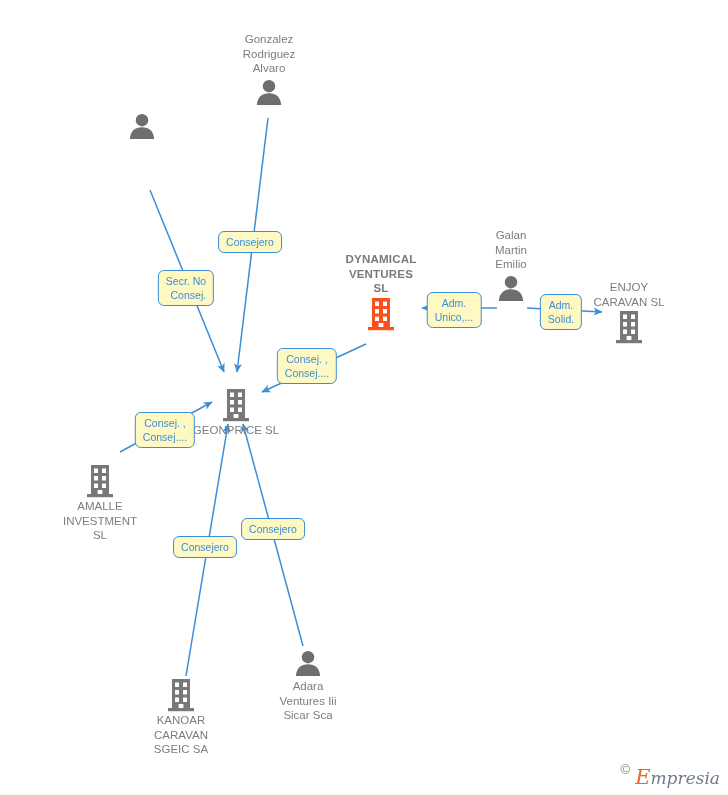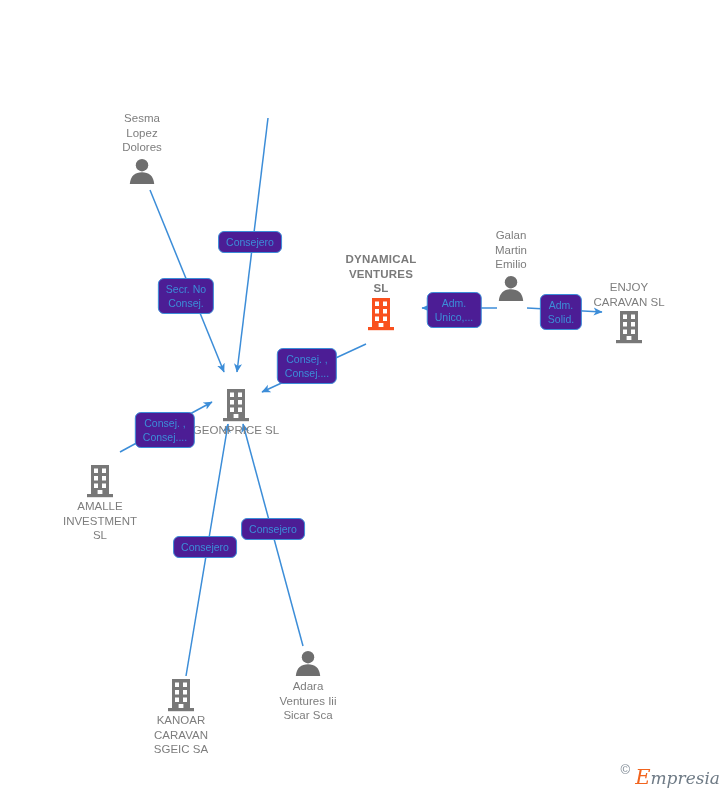--- a/index.html
+++ b/index.html
@@ -48,21 +48,21 @@
     margin-bottom: 1px;
   }
   .node.focal .label {
     font-weight: bold;
     color: #7a7a7a;
     letter-spacing: 0.2px;
   }
   .edge-label {
     position: absolute;
     transform: translate(-50%, -50%);
-    background: #4c1d95;
+    background: #fef9c3;
     border: 1.3px solid #3c8dd8;
     border-radius: 6px;
     color: #3c8dd8;
     font-size: 10.5px;
     line-height: 14px;
     text-align: center;
     padding: 3px 7px;
     white-space: pre-line;
     box-sizing: border-box;
   }
@@ -117,29 +117,35 @@
 
       <path d="M 303 646 L 243 424" marker-end="url(#arrow)"></path>
 
       <path d="M 497 308 L 422 308" marker-end="url(#arrow)"></path>
 
       <path d="M 527 308 L 602 312" marker-end="url(#arrow)"></path>
     </g>
   </svg>
 
   <div class="node" style="left:142px; top:111px;">
-    <span class="label above">Sesma
-Lopez
-Dolores</span>
-    <svg class="icon" width="30" height="30" viewBox="0 0 30 30">
-      <circle cx="15" cy="9.2" r="6.2" fill="#6e6e6e"></circle>
-      <path d="M2.8 28 C3.4 19.6 8.4 16.2 15 16.2 C21.6 16.2 26.6 19.6 27.2 28 Z" fill="#6e6e6e"></path>
-    </svg>
-  </div>
-
+    <svg class="icon" width="30" height="30" viewBox="0 0 30 30">
+      <circle cx="15" cy="9.2" r="6.2" fill="#6e6e6e"></circle>
+      <path d="M2.8 28 C3.4 19.6 8.4 16.2 15 16.2 C21.6 16.2 26.6 19.6 27.2 28 Z" fill="#6e6e6e"></path>
+    </svg>
+  </div>
+
+  <div class="node" style="left:269px; top:32px;">
+    <span class="label above">Gonzalez
+Rodriguez
+Alvaro</span>
+    <svg class="icon" width="30" height="30" viewBox="0 0 30 30">
+      <circle cx="15" cy="9.2" r="6.2" fill="#6e6e6e"></circle>
+      <path d="M2.8 28 C3.4 19.6 8.4 16.2 15 16.2 C21.6 16.2 26.6 19.6 27.2 28 Z" fill="#6e6e6e"></path>
+    </svg>
+  </div>
 
   <div class="node" style="left:236px; top:388px;">
     <svg class="icon" width="28" height="34" viewBox="0 0 28 34">
       <rect x="5" y="1" width="18" height="29" fill="#787878"></rect>
       <rect x="1" y="30" width="26" height="3.2" fill="#787878"></rect>
       <rect x="8" y="4.5" width="4" height="4.5" fill="#ffffff"></rect>
       <rect x="16" y="4.5" width="4" height="4.5" fill="#ffffff"></rect>
       <rect x="8" y="12" width="4" height="4.5" fill="#ffffff"></rect>
       <rect x="16" y="12" width="4" height="4.5" fill="#ffffff"></rect>
       <rect x="8" y="19.5" width="4" height="4.5" fill="#ffffff"></rect>
@@ -229,21 +235,21 @@
       <rect x="8" y="4.5" width="4" height="4.5" fill="#ffffff"></rect>
       <rect x="16" y="4.5" width="4" height="4.5" fill="#ffffff"></rect>
       <rect x="8" y="12" width="4" height="4.5" fill="#ffffff"></rect>
       <rect x="16" y="12" width="4" height="4.5" fill="#ffffff"></rect>
       <rect x="8" y="19.5" width="4" height="4.5" fill="#ffffff"></rect>
       <rect x="16" y="19.5" width="4" height="4.5" fill="#ffffff"></rect>
       <rect x="11.6" y="26" width="4.8" height="4" fill="#ffffff"></rect>
     </svg>
   </div>
 
-  <div class="edge-label" style="left:186px; top:296px;">Secr.  No
+  <div class="edge-label" style="left:186px; top:288px;text-align:right;">Secr.  No
 Consej.</div>
 
   <div class="edge-label" style="left:250px; top:242px;">Consejero</div>
 
   <div class="edge-label" style="left:165px; top:430px;">Consej. ,
 Consej....</div>
 
   <div class="edge-label" style="left:307px; top:366px;">Consej. ,
 Consej....</div>
 

